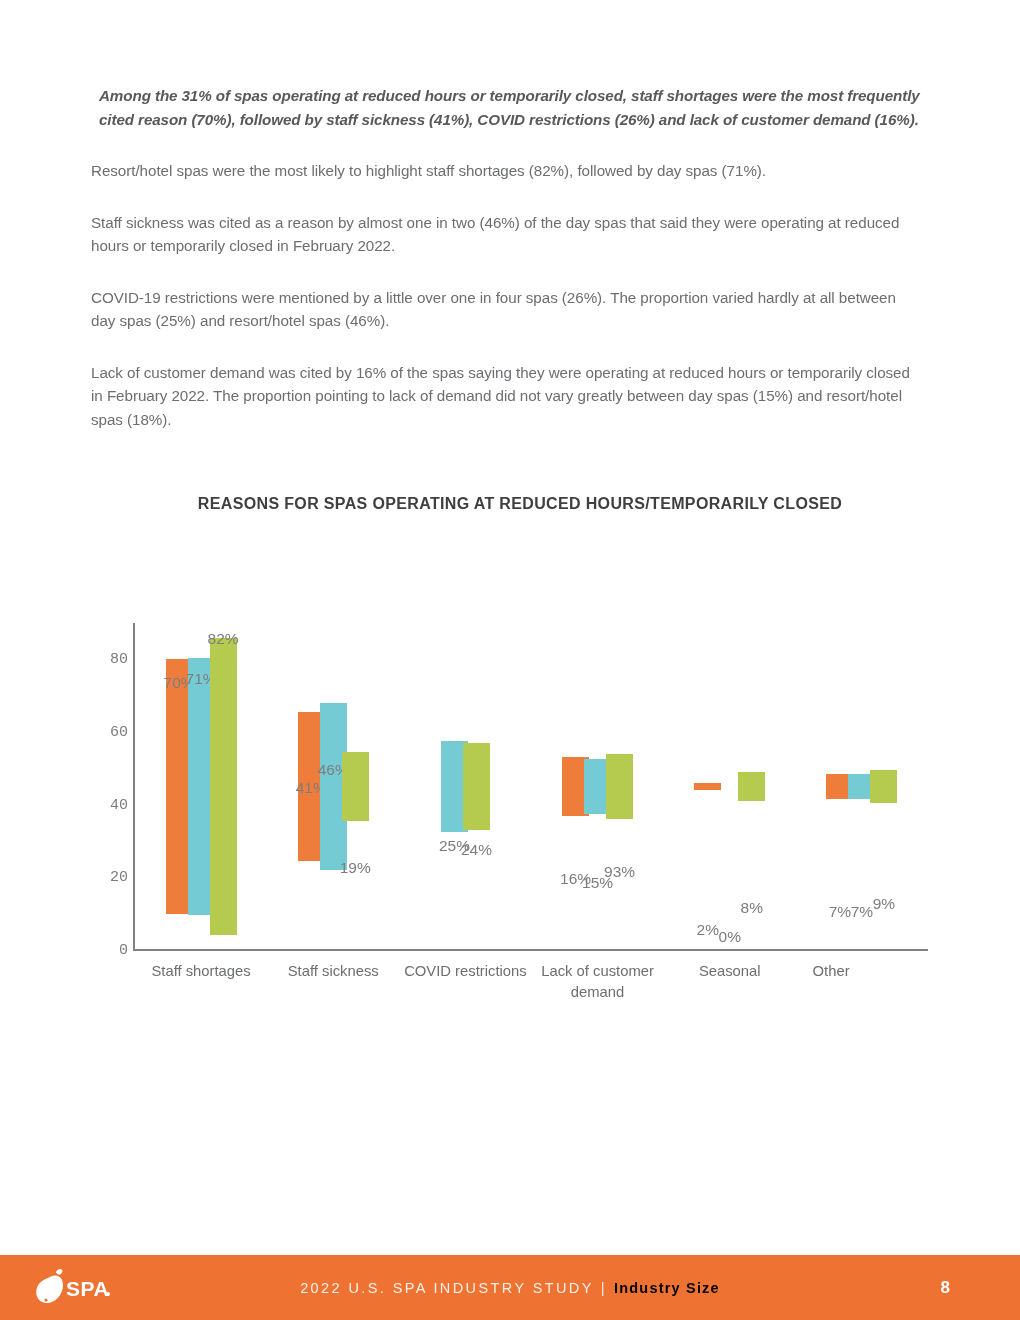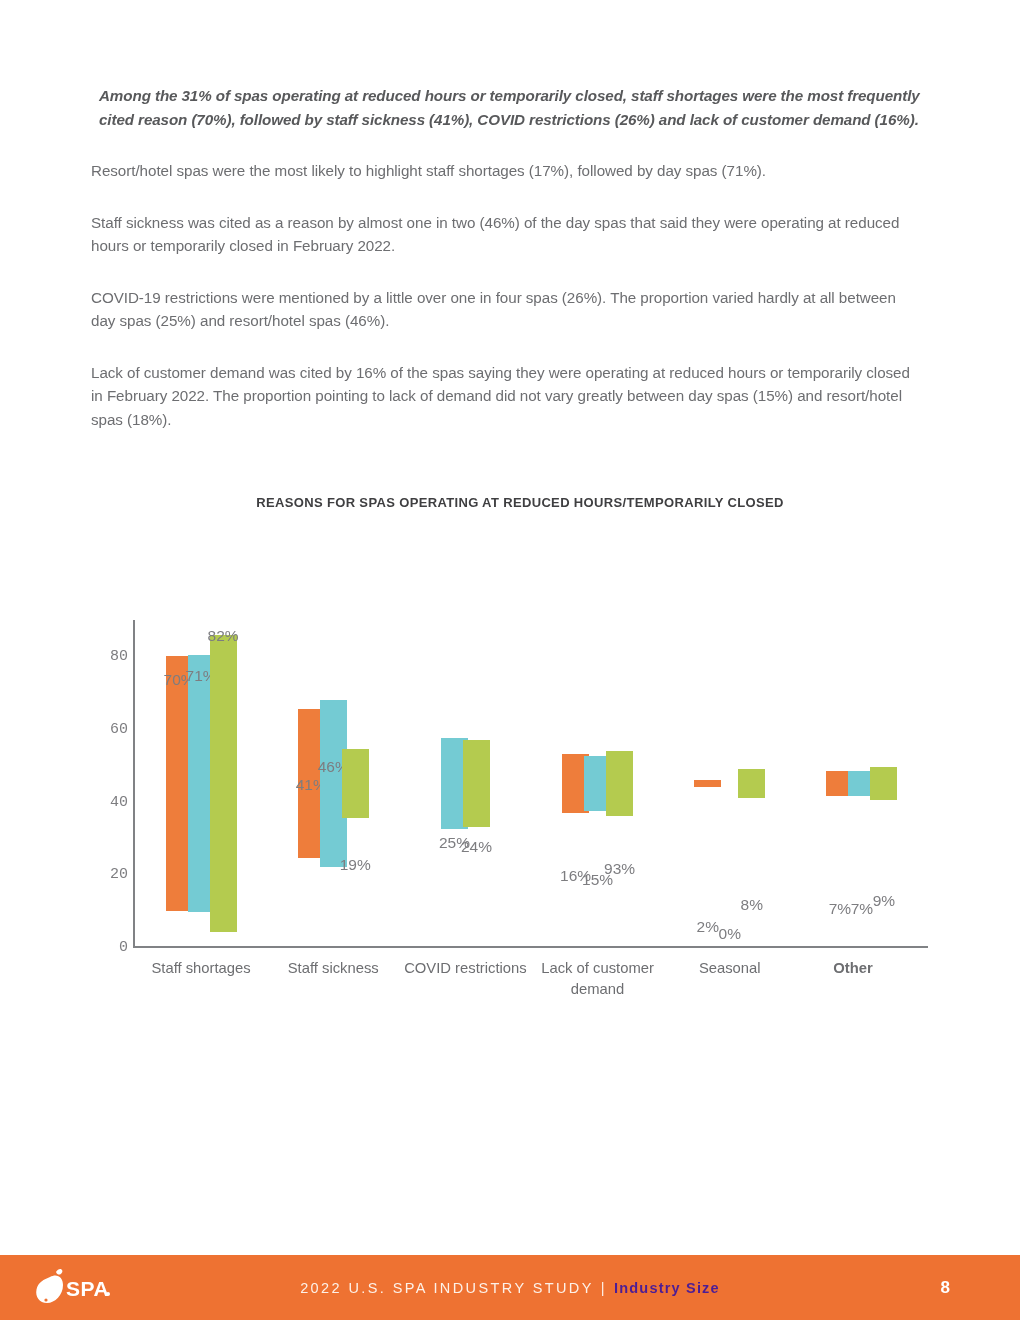--- a/index.html
+++ b/index.html
@@ -42,21 +42,21 @@
 
   
   .chart-block {
     position: absolute;
     left: 0;
     top: 495px;
     width: 1020px;
   }
   .chart-title {
     text-align: center;
-    font-size: 13px;
+    font-size: 16px;
     font-weight: bold;
     color: #3f3f41;
     letter-spacing: 0.35px;
     padding-left: 20px;
     margin: 0;
   }
 
   .plot-wrap {
     position: relative;
     width: 1020px;
@@ -180,40 +180,40 @@
     position: absolute;
     left: 0;
     width: 1020px;
     text-align: center;
     font-size: 14.5px;
     letter-spacing: 2.4px;
     color: #fdf1e8;
   }
   .footer-center .bold {
     font-weight: bold;
-    color: #4c1d95;
+    color: #000000;
     letter-spacing: 1.2px;
   }
   .footer-center .sep {
     padding: 0 7px;
   }
   .footer-page {
     position: absolute;
     right: 70px;
     font-size: 17px;
     font-weight: bold;
     color: #ffffff;
   }
 </style>
 </head>
 <body>
 
 <div class="content">
   <p class="lead">Among the 31% of spas operating at reduced hours or temporarily closed, staff shortages were the most frequently cited reason (70%), followed by staff sickness (41%), COVID restrictions (26%) and lack of customer demand (16%).</p>
-  <p class="para">Resort/hotel spas were the most likely to highlight staff shortages (17%), followed by day spas (71%).</p>
+  <p class="para">Resort/hotel spas were the most likely to highlight staff shortages (82%), followed by day spas (71%).</p>
   <p class="para">Staff sickness was cited as a reason by almost one in two (46%) of the day spas that said they were operating at reduced hours or temporarily closed in February 2022.</p>
   <p class="para">COVID-19 restrictions were mentioned by a little over one in four spas (26%). The proportion varied hardly at all between day spas (25%) and resort/hotel spas (46%).</p>
   <p class="para">Lack of customer demand was cited by 16% of the spas saying they were operating at reduced hours or temporarily closed in February 2022. The proportion pointing to lack of demand did not vary greatly between day spas (15%) and resort/hotel spas (18%).</p>
 </div>
 
 <div class="chart-block">
   <div class="chart-title">REASONS FOR SPAS OPERATING AT REDUCED HOURS/TEMPORARILY CLOSED</div>
 
   <div class="plot-wrap">
     <div class="yticks-col" id="yticks">
@@ -316,21 +316,21 @@
               <div class="bar s2" style="height: 32.7px;"></div>
             </div>
           </div>
         </div>
       </div>
   <div class="cat-label" style="left: 135px; width: 132.167px;">Staff shortages</div>
       <div class="cat-label" style="left: 267.167px; width: 132.167px;">Staff sickness</div>
       <div class="cat-label" style="left: 399.333px; width: 132.167px;">COVID restrictions</div>
       <div class="cat-label" style="left: 531.5px; width: 132.167px;">Lack of customer demand</div>
       <div class="cat-label" style="left: 663.667px; width: 132.167px;">Seasonal</div>
-      <div class="cat-label" style="left: 787px; width: 132.167px; font-weight: bold;">Other</div>
+      <div class="cat-label" style="left: 765px; width: 132.167px;">Other</div>
     </div>
 
 </div>
 
 <div class="footer">
   <div class="footer-logo">
     <svg width="86" height="44" viewBox="0 0 86 44" xmlns="http://www.w3.org/2000/svg">
       <path d="M30 5 C31.5 2.5 34 1.5 35.5 2.5 C37 3.5 36.5 6 34.5 7.2 C33 8 31 7.5 30 5 Z" fill="#ffffff"></path>
       <path d="M24 10 C31 6 37 10 37 18 C37 28 29 36 21 36 C13.5 36 9 30 10.5 22.5 C12 15 18 12.5 24 10 Z" fill="#ffffff"></path>
       <circle cx="20" cy="33" r="1.6" fill="#ee7232"></circle>

